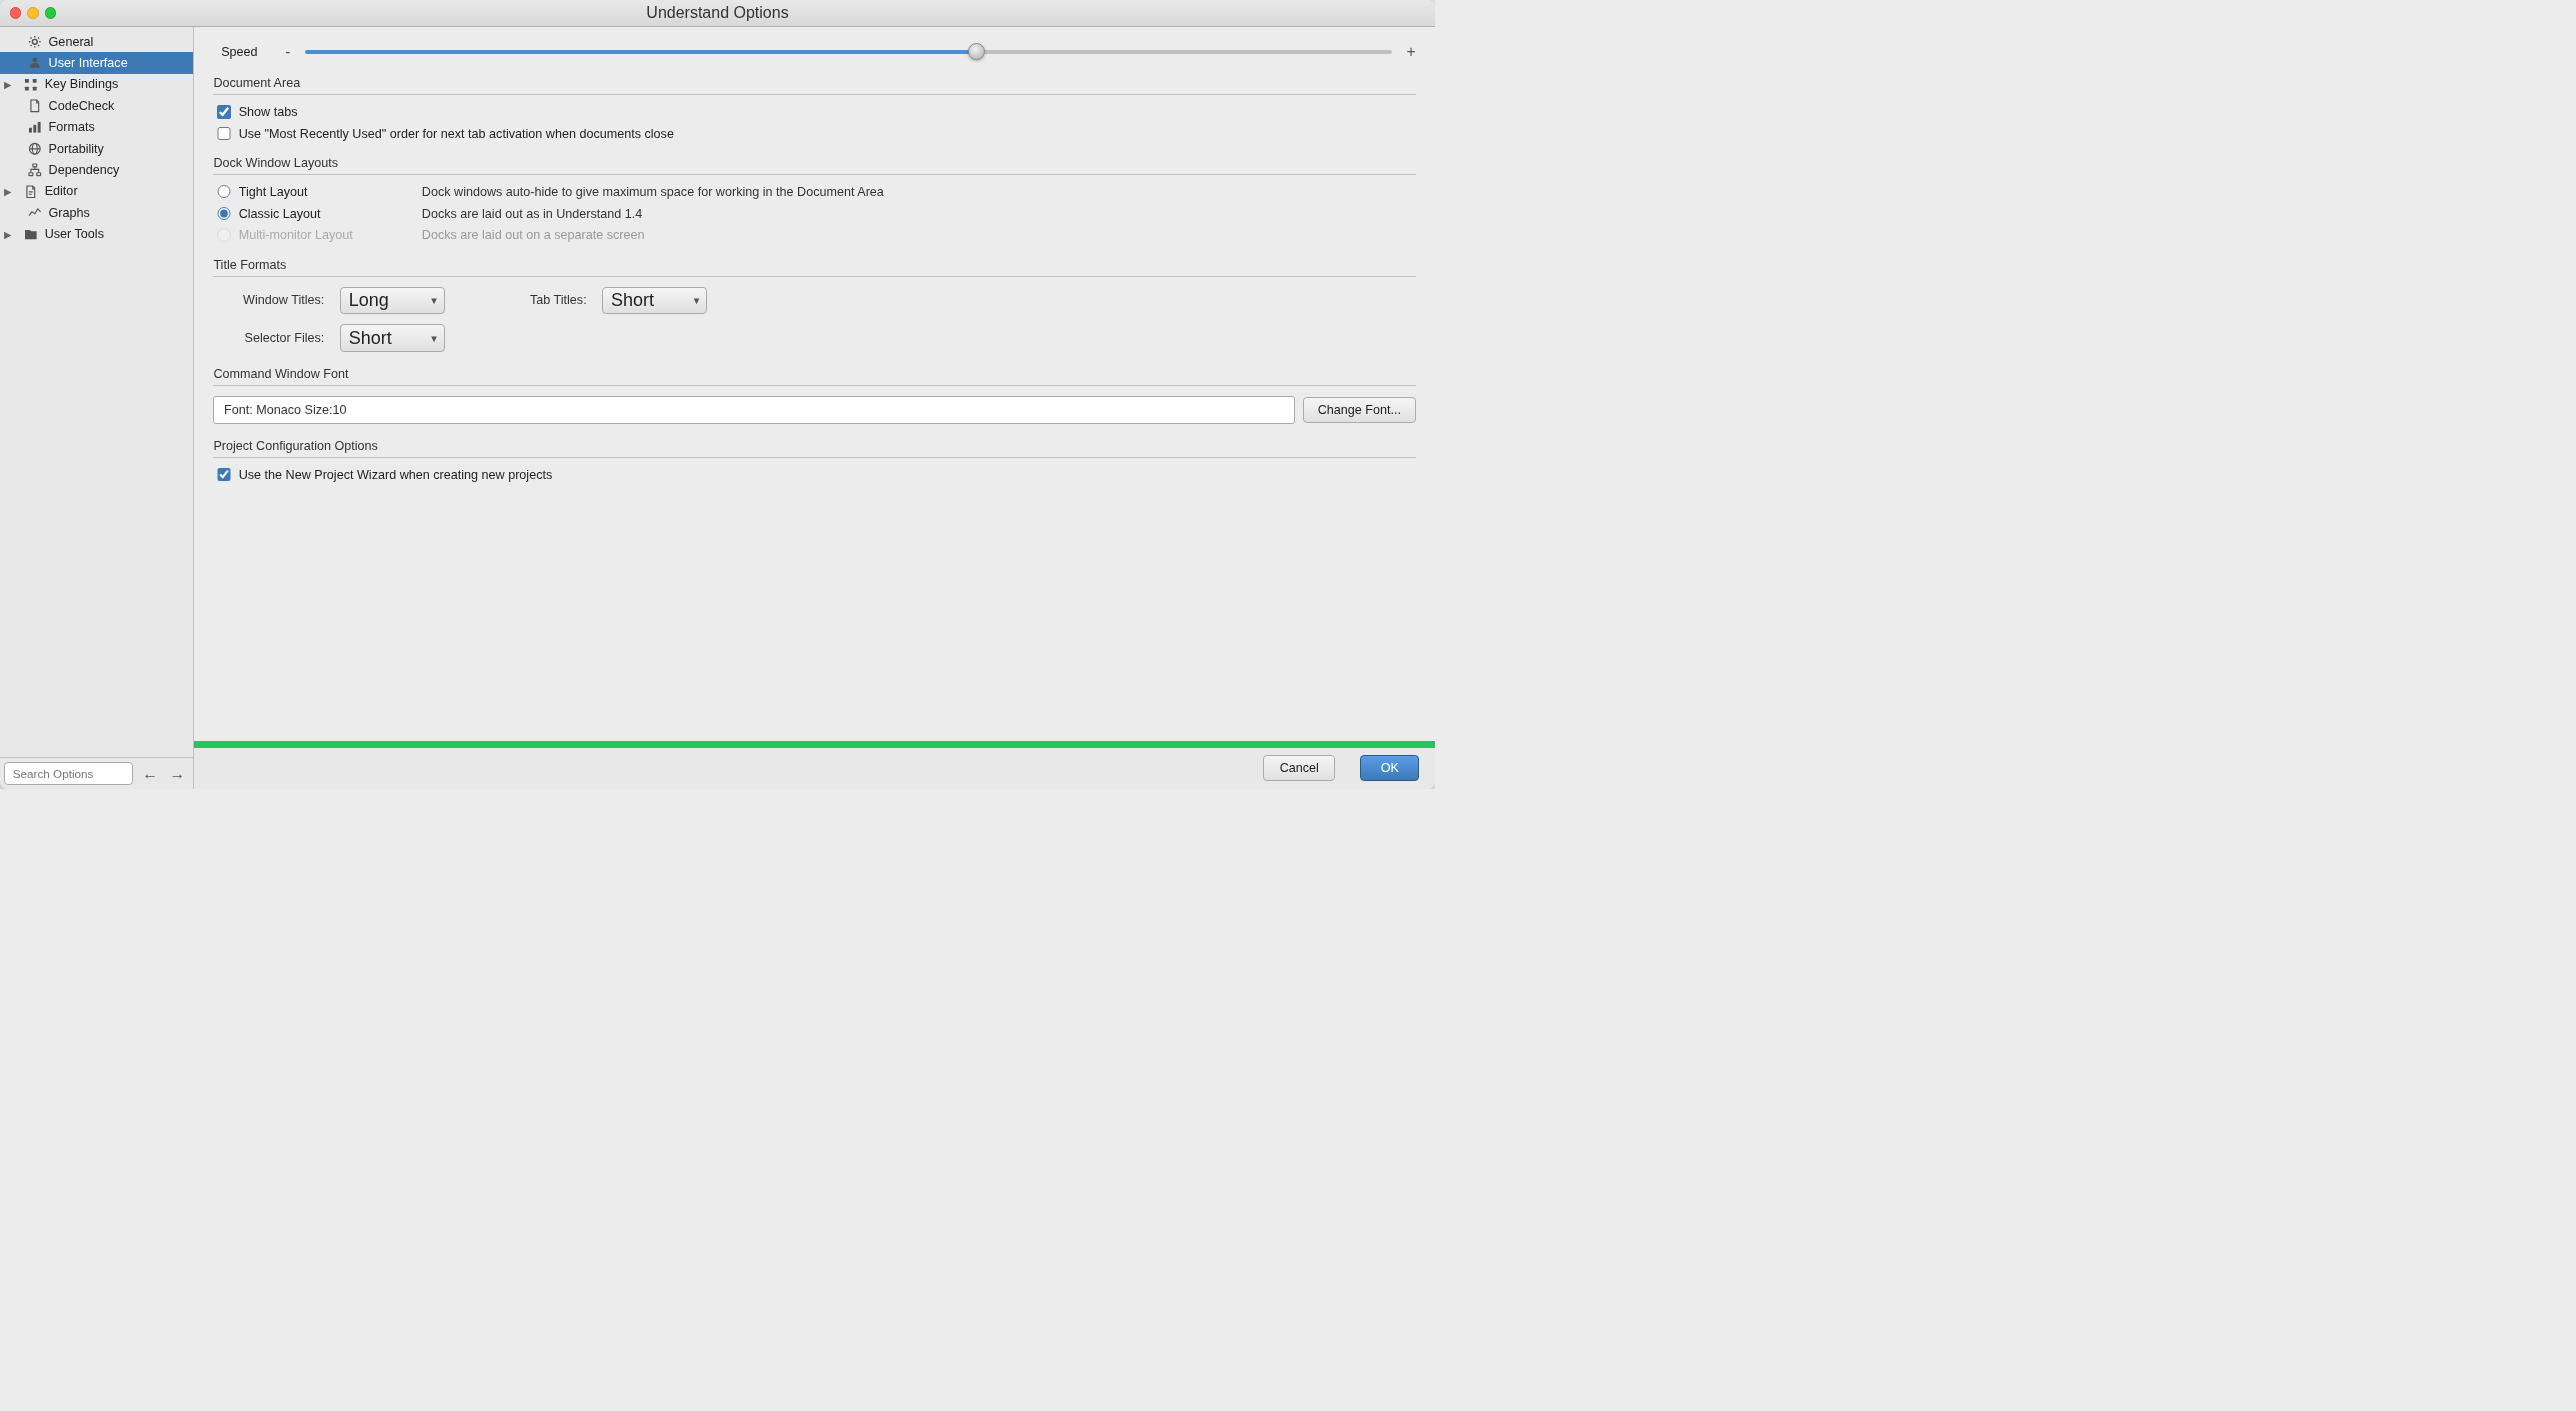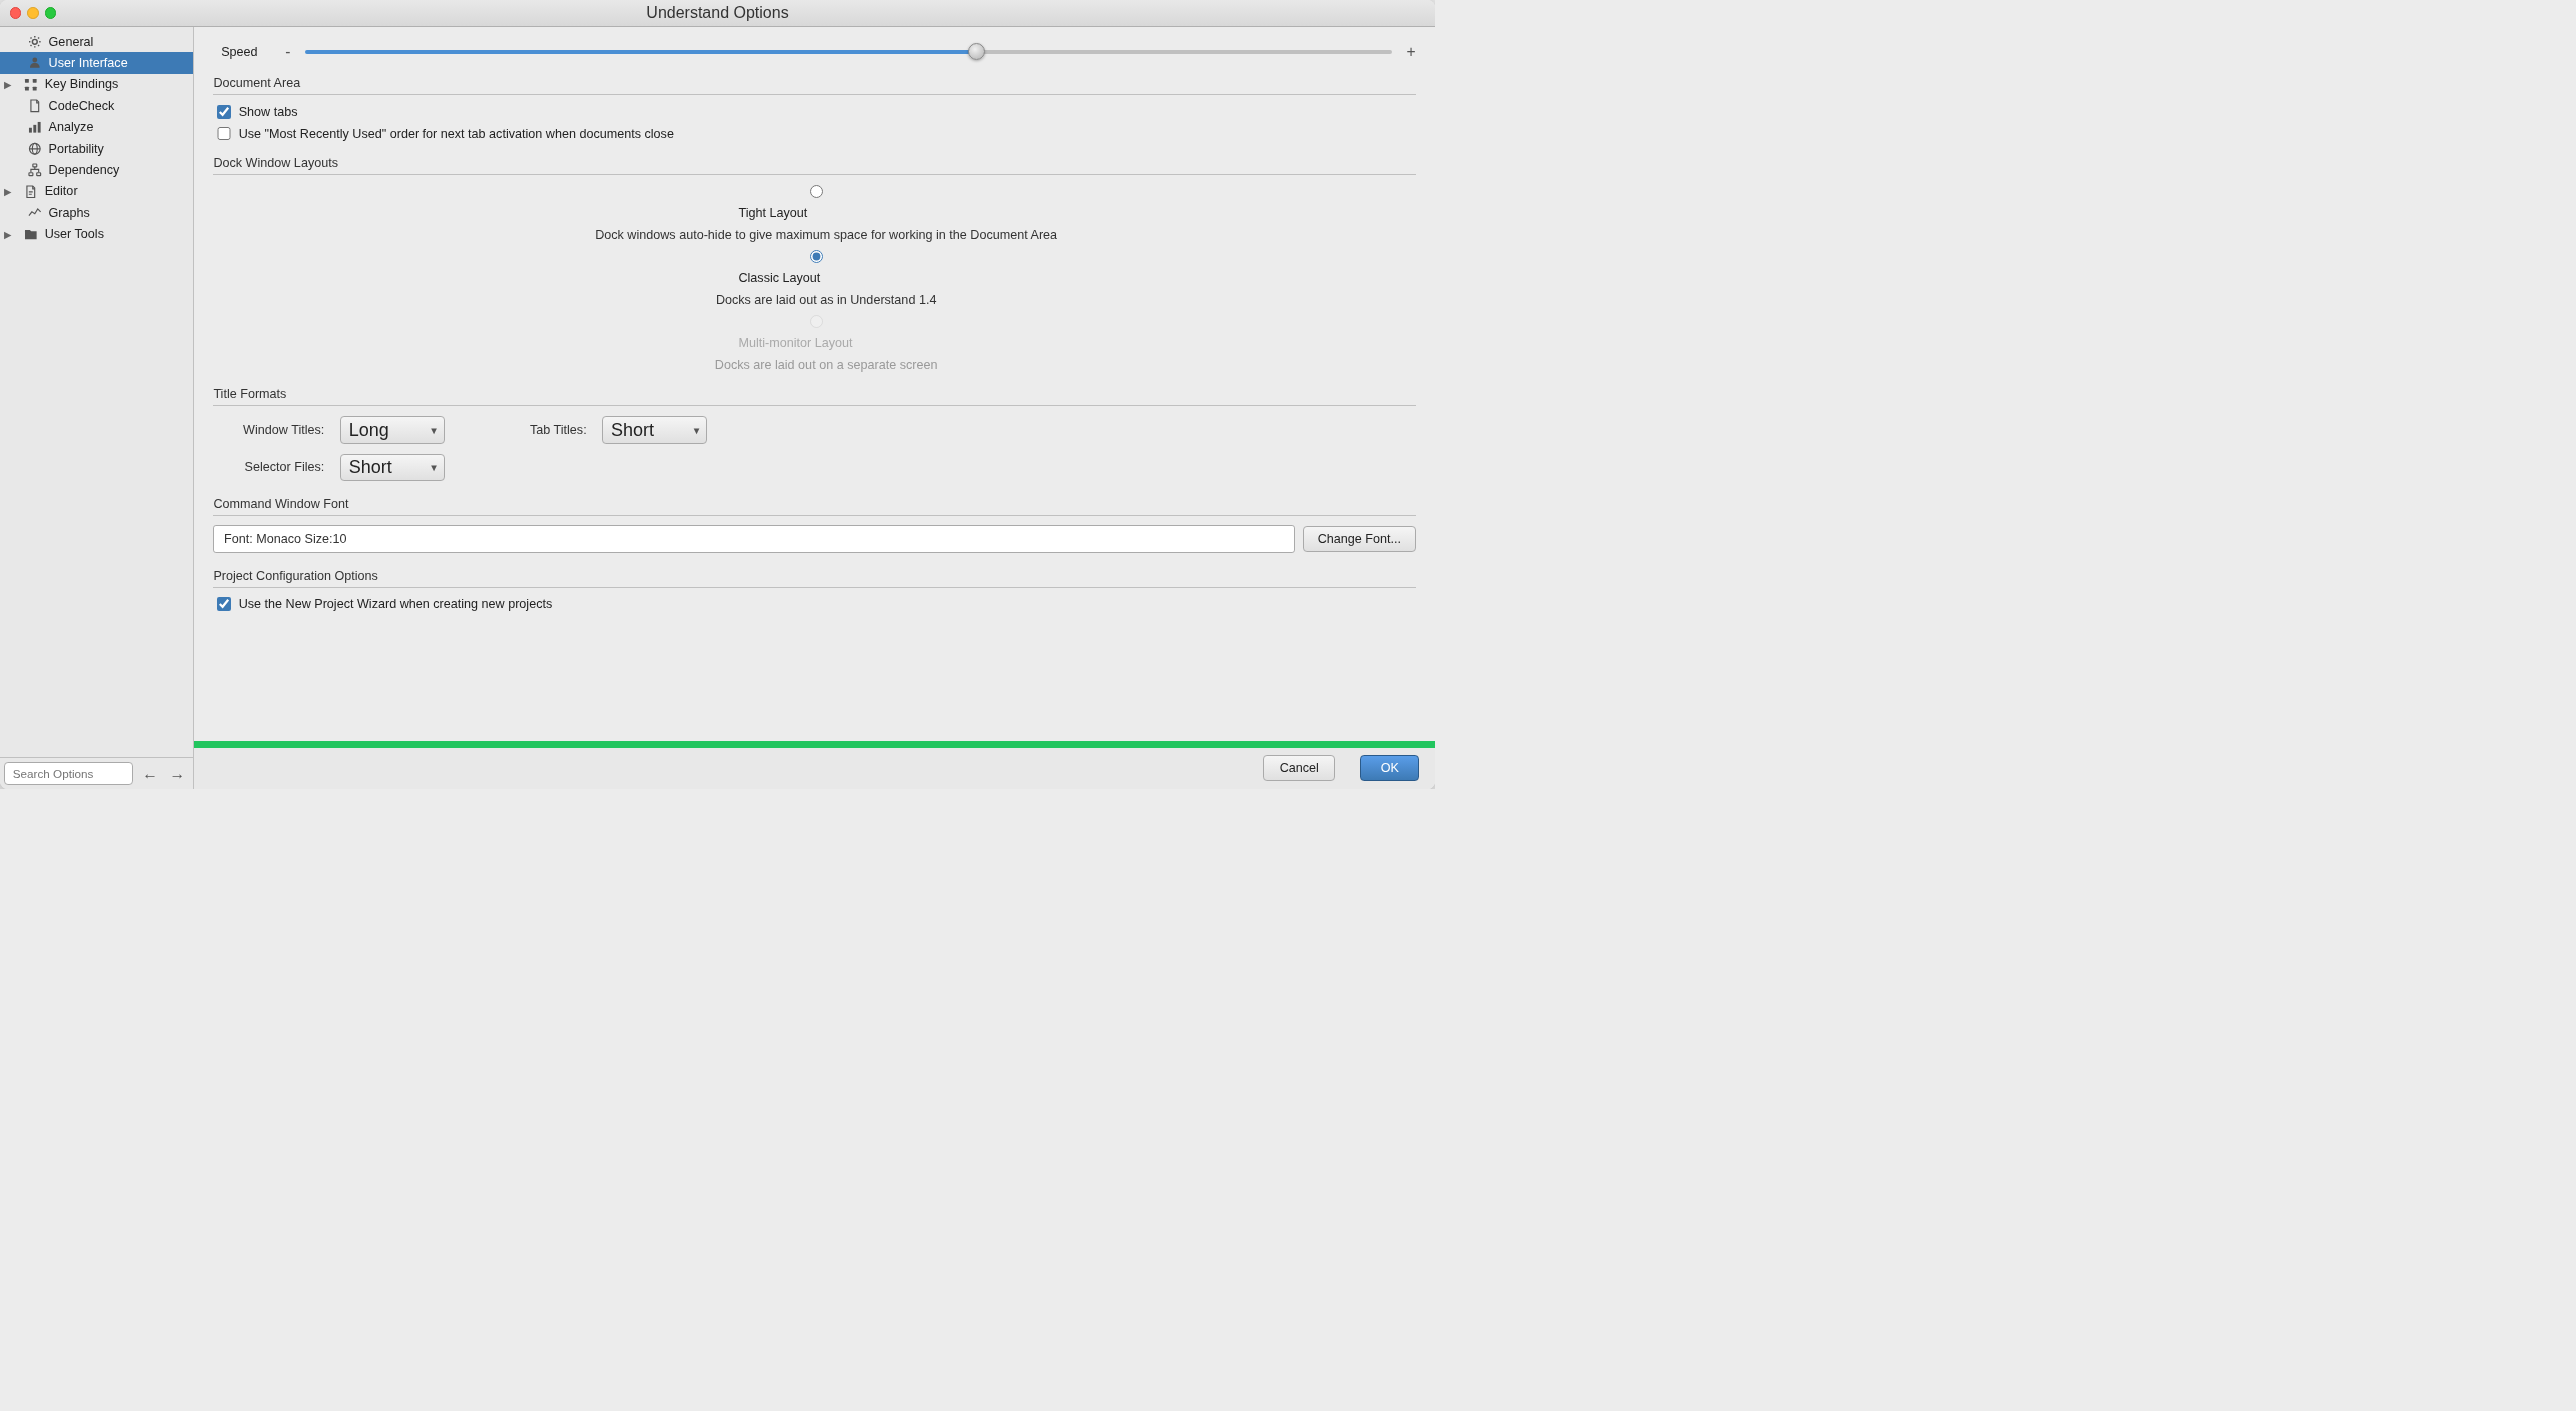--- a/index.html
+++ b/index.html
@@ -249,25 +249,23 @@
     }
 
     .checkbox-label {
       font-size: 12.6px;
       color: #222;
     }
 
     
     .radio-row {
       display: flex;
-      align-items: center;
       gap: 7.8px;
       margin-bottom: 7.8px;
       padding-left: 3.9px;
-      flex-direction: column;
     }
 
     .radio-row input[type="radio"] {
       width: 13.6px;
       height: 13.6px;
       cursor: pointer;
       accent-color: #3d7ab5;
     }
 
     .radio-label {
@@ -481,21 +479,21 @@
             </div>
             <div class="sidebar-item">
               <span style="width:13.6px; flex-shrink:0;"></span>
               <span class="sidebar-icon">
                 <svg viewBox="0 0 14 14" fill="#555">
                   <rect x="1" y="8" width="3" height="5"></rect>
                   <rect x="5.5" y="5" width="3" height="8"></rect>
                   <rect x="10" y="2" width="3" height="11"></rect>
                 </svg>
               </span>
-              <span class="sidebar-label">Analyze</span>
+              <span class="sidebar-label">Formats</span>
             </div>
             <div class="sidebar-item">
               <span style="width:13.6px; flex-shrink:0;"></span>
               <span class="sidebar-icon">
                 <svg viewBox="0 0 14 14" fill="none" stroke="#555" stroke-width="1.2">
                   <circle cx="7" cy="7" r="5.5"></circle>
                   <ellipse cx="7" cy="7" rx="2.5" ry="5.5"></ellipse>
                   <path d="M1.5 7h11"></path>
                 </svg>
               </span>

